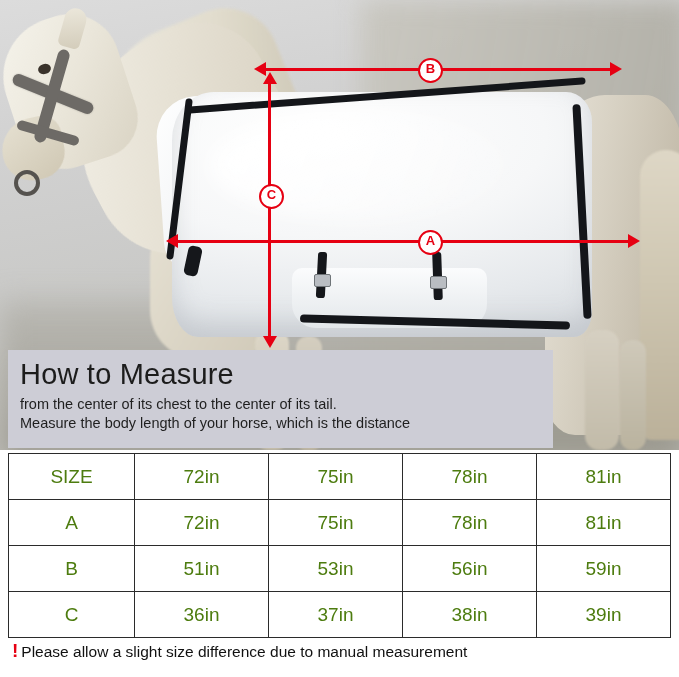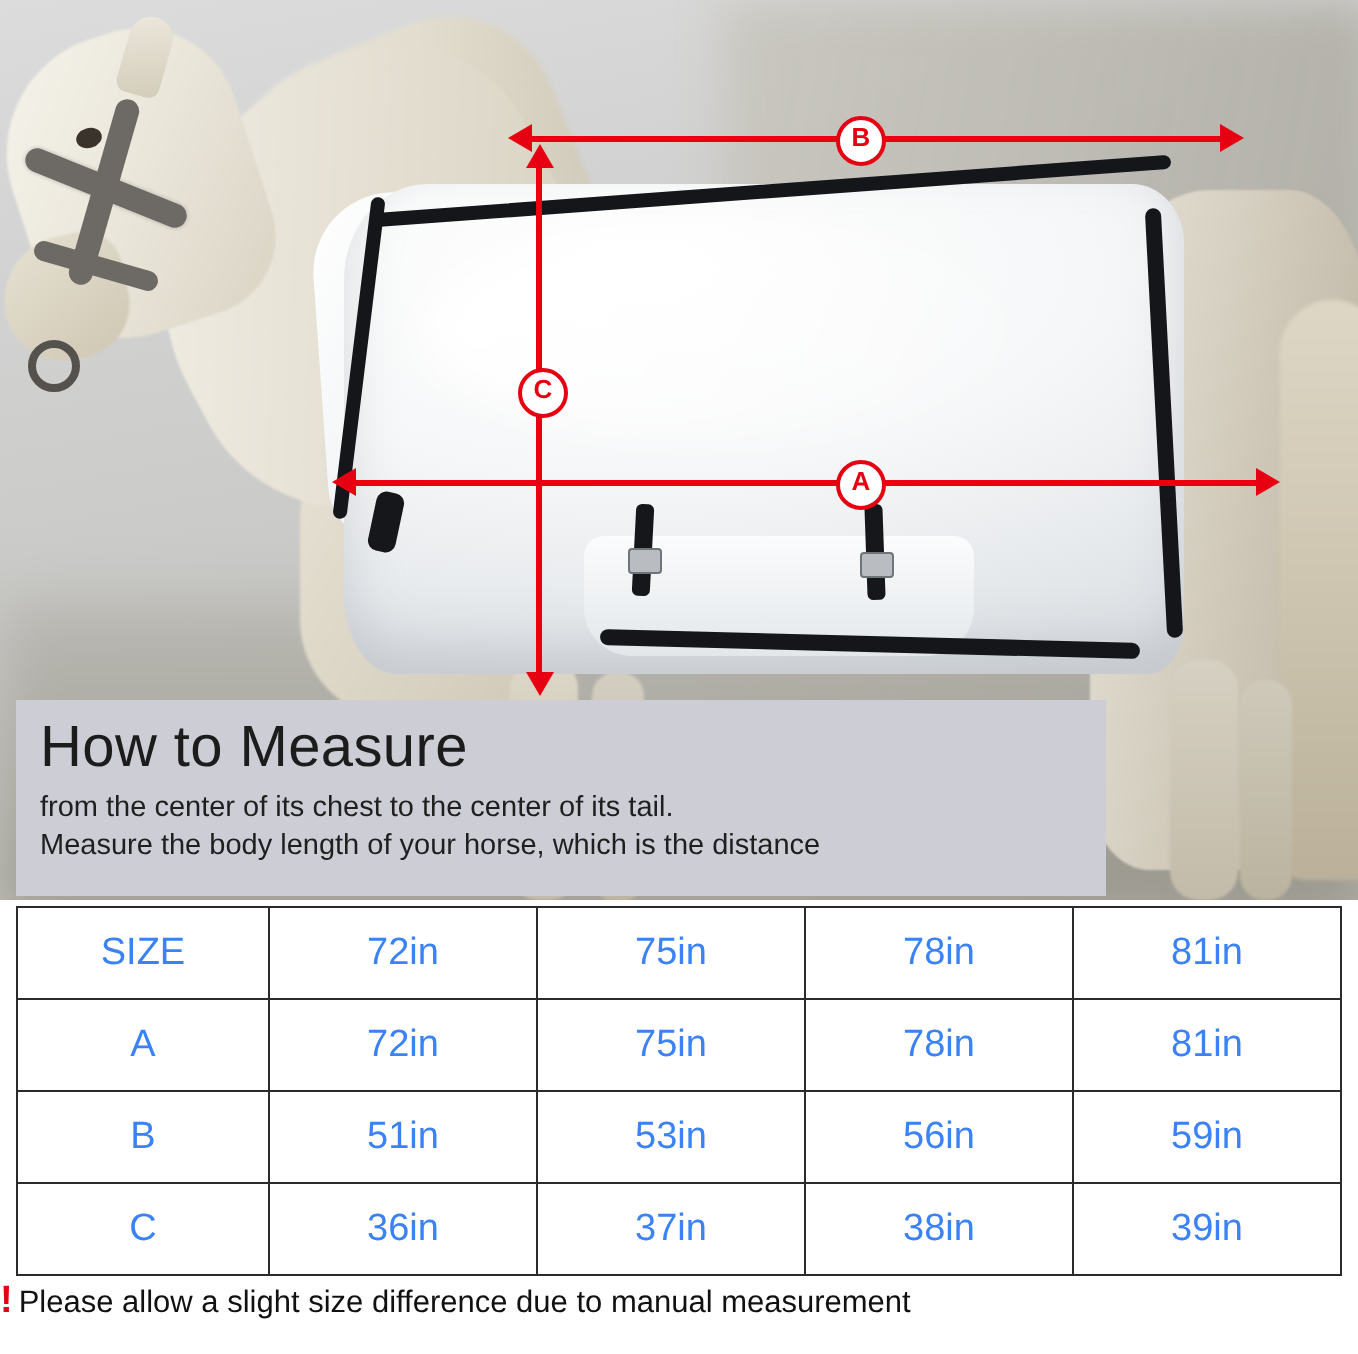--- a/index.html
+++ b/index.html
@@ -345,31 +345,31 @@
     position: absolute;
     left: 8px; top: 453px;
     width: 663px;
     border-collapse: collapse;
     table-layout: fixed;
   }
   #size-table td {
     border: 1px solid #2b2b2b;
     text-align: center;
     font-size: 19px;
-    color: #3b82f6;
+    color: #4d7c0f;
     height: 43px;
     font-family: "Liberation Sans", sans-serif;
   }
   #size-table tr.head td { font-size: 19px; }
   #size-table td.label { width: 123px; }
 
   
   #footer-note {
     position: absolute;
-    left: 0; top: 640px;
+    left: 12px; top: 640px;
     width: 665px;
     font-size: 15.5px;
     color: #111111;
     white-space: nowrap;
   }
   #footer-bang {
     color: #e60012;
     font-weight: bold;
     font-size: 19px;
     margin-right: 3px;

